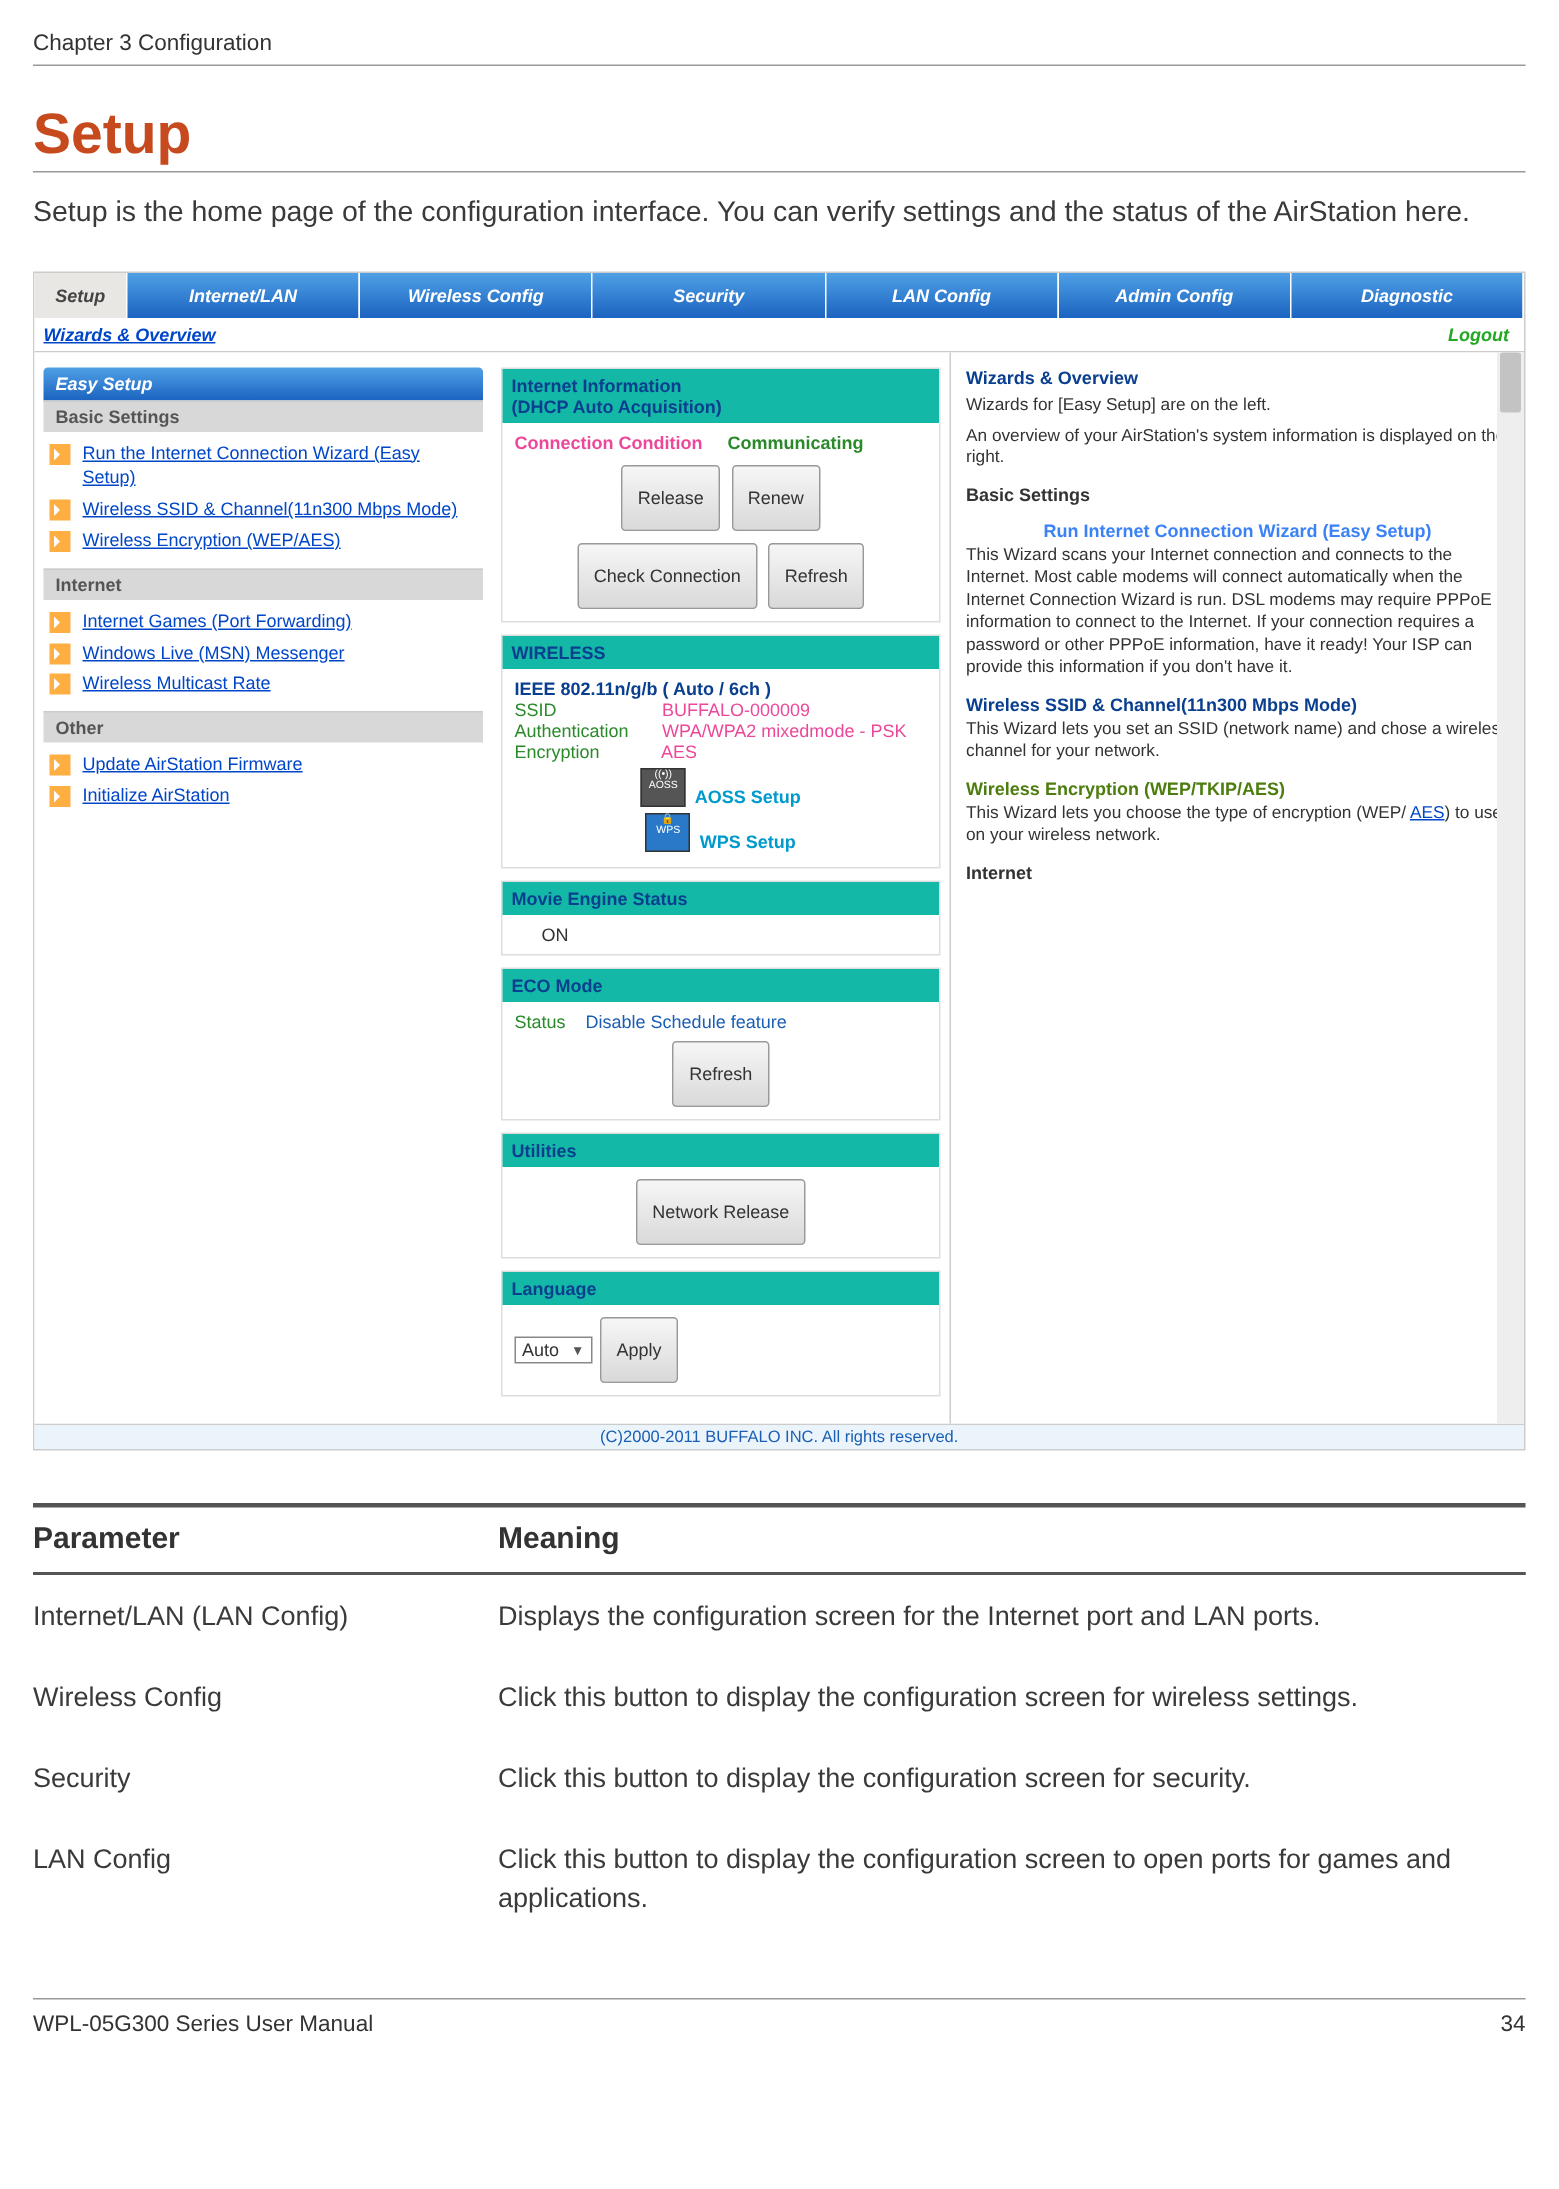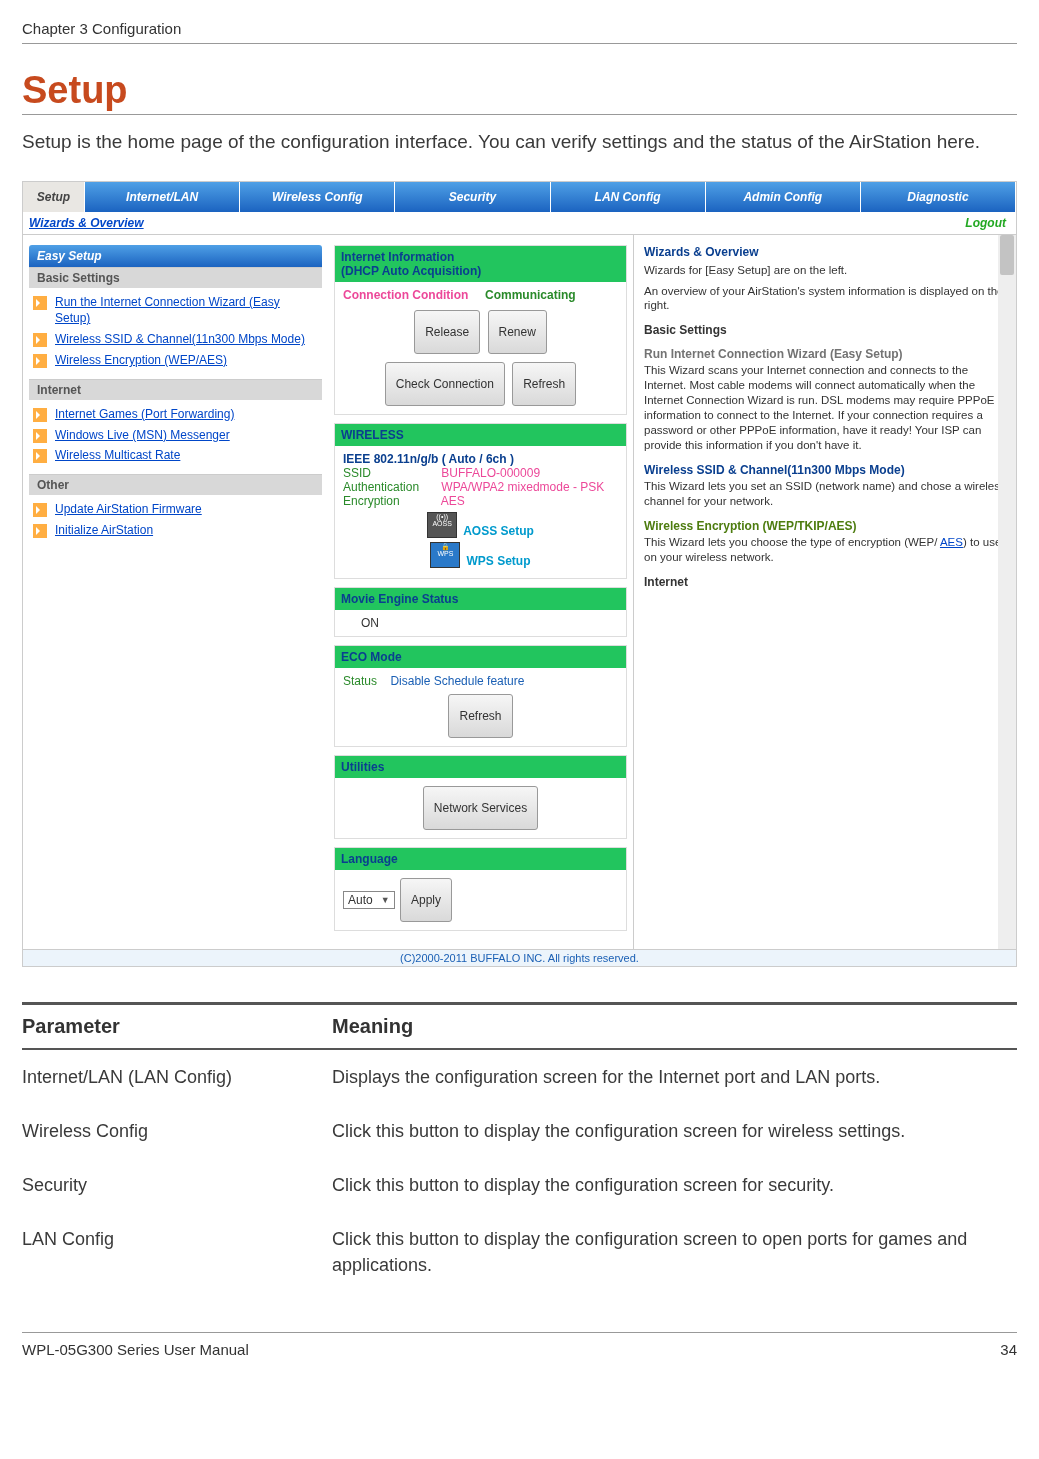--- a/index.html
+++ b/index.html
@@ -130,21 +130,21 @@
     content:""; position:absolute; top:3px; left:3px;
     border: 4px solid transparent; border-left-color: #fff;
   }
   .link-list .link {
     color: #0046c8;
     text-decoration: underline;
     line-height: 1.4;
   }
   .mid-panel { margin-bottom: 8px; border: 1px solid #ddd; }
   .mid-panel .hd {
-    background: #22c55e;
+    background: #14b8a6;
     color: #0a3f8f;
     font-weight: bold;
     padding: 4px 6px;
   }
   .mid-panel .body { padding: 6px 8px; }
   .kv-green { color: #2a8a2a; font-weight:bold; }
   .btn-fake {
     display:inline-block;
     background: linear-gradient(#f6f6f6,#d9d9d9);
     border:1px solid #999;
@@ -334,21 +334,21 @@
           <span style="color:#1a5fb4;">Disable Schedule feature</span>
           <div style="text-align:center; margin-top:4px;">
             <span class="btn-fake">Refresh</span>
           </div>
         </div>
       </div>
 
       <div class="mid-panel">
         <div class="hd">Utilities</div>
         <div class="body" style="text-align:center;">
-          <span class="btn-fake">Network Services</span>
+          <span class="btn-fake">Network Release</span>
         </div>
       </div>
 
       <div class="mid-panel">
         <div class="hd">Language</div>
         <div class="body">
           <span class="select-fake">
             <span>Auto</span>
             <span class="arrow">▼</span>
           </span>
@@ -357,21 +357,21 @@
       </div>
     </div>
 
     <div class="col-right">
       <div class="help-title">Wizards &amp; Overview</div>
       <div class="help-text">Wizards for [Easy Setup] are on the left.</div>
       <div class="help-text" style="margin-top:6px;">An overview of your AirStation's system information is displayed on the right.</div>
 
       <div class="help-sub">Basic Settings</div>
 
-      <div class="help-sub" style="color:#737373;">Run Internet Connection Wizard (Easy Setup)</div>
+      <div class="help-sub" style="color:#3b82f6;text-align:center;">Run Internet Connection Wizard (Easy Setup)</div>
       <div class="help-text">This Wizard scans your Internet connection and connects to the Internet. Most cable modems will connect automatically when the Internet Connection Wizard is run. DSL modems may require PPPoE information to connect to the Internet. If your connection requires a password or other PPPoE information, have it ready! Your ISP can provide this information if you don't have it.</div>
 
       <div class="help-sub" style="color:#0a3f8f;">Wireless SSID &amp; Channel(11n300 Mbps Mode)</div>
       <div class="help-text">This Wizard lets you set an SSID (network name) and chose a wireless channel for your network.</div>
 
       <div class="help-sub" style="color:#4d7c0f;">Wireless Encryption (WEP/TKIP/AES)</div>
       <div class="help-text">
         <span>This Wizard lets you choose the type of encryption (WEP/ </span><a href="#">AES</a><span>) to use on your wireless network.</span>
       </div>
 

